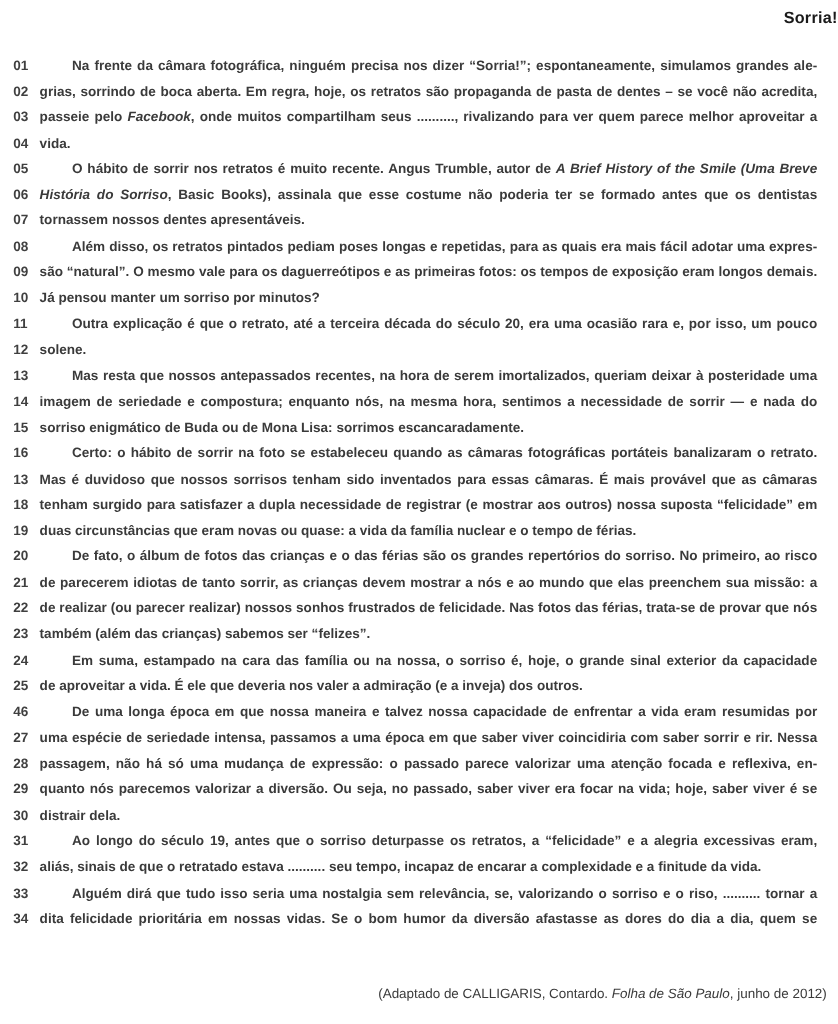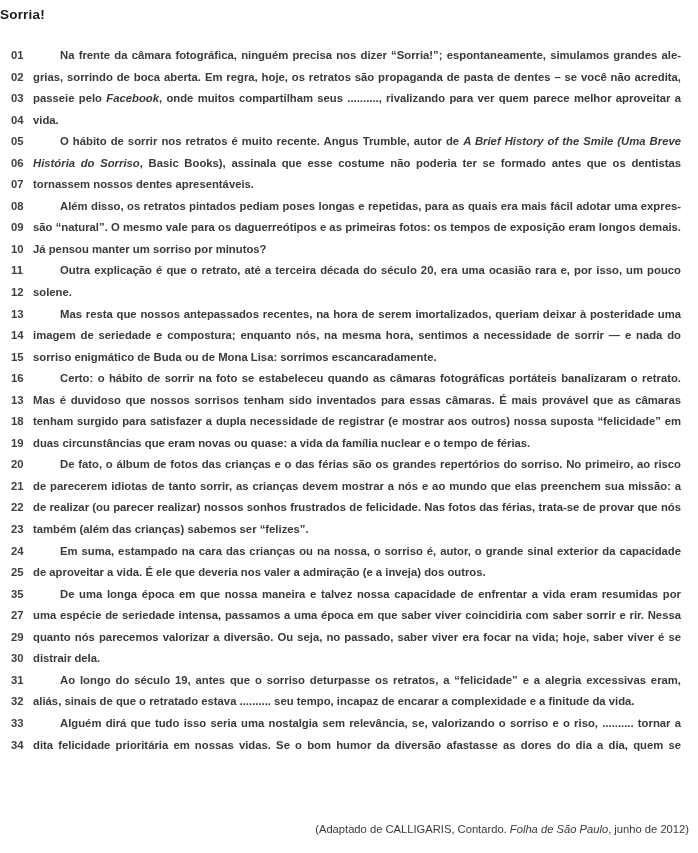--- a/index.html
+++ b/index.html
@@ -11,21 +11,21 @@
   .page {
     position: relative;
     width: 698px; height: 853px;
     background: #ffffff;
     overflow: hidden;
   }
   .title {
     position: absolute;
     top: 7px; left: 0;
     width: 100%;
-    text-align: left;
+    text-align: right;
     font-weight: bold;
     font-size: 13.5px;
     color: #1a1a1a;
     letter-spacing: 0.2px;
   }
   .body-text {
     position: absolute;
     top: 45px; left: 0;
     width: 698px;
     font-weight: bold;
@@ -158,33 +158,37 @@
       <div class="line just">
         <span class="num">22</span>
         <span class="txt"><span>de realizar (ou parecer realizar) nossos sonhos frustrados de felicidade. Nas fotos das férias, trata-se de provar que nós</span></span>
       </div>
       <div class="line">
         <span class="num">23</span>
         <span class="txt"><span>também (além das crianças) sabemos ser “felizes”.</span></span>
       </div>
       <div class="line just indent">
         <span class="num">24</span>
-        <span class="txt"><span>Em suma, estampado na cara das crianças ou na nossa, o sorriso é, autor, o grande sinal exterior da capacidade</span></span>
+        <span class="txt"><span>Em suma, estampado na cara das família ou na nossa, o sorriso é, hoje, o grande sinal exterior da capacidade</span></span>
       </div>
       <div class="line">
         <span class="num">25</span>
         <span class="txt"><span>de aproveitar a vida. É ele que deveria nos valer a admiração (e a inveja) dos outros.</span></span>
       </div>
       <div class="line just indent">
-        <span class="num">35</span>
+        <span class="num">46</span>
         <span class="txt"><span>De uma longa época em que nossa maneira e talvez nossa capacidade de enfrentar a vida eram resumidas por</span></span>
       </div>
       <div class="line just">
         <span class="num">27</span>
         <span class="txt"><span>uma espécie de seriedade intensa, passamos a uma época em que saber viver coincidiria com saber sorrir e rir. Nessa</span></span>
+      </div>
+      <div class="line just">
+        <span class="num">28</span>
+        <span class="txt"><span>passagem, não há só uma mudança de expressão: o passado parece valorizar uma atenção focada e reflexiva, en-</span></span>
       </div>
       <div class="line just">
         <span class="num">29</span>
         <span class="txt"><span>quanto nós parecemos valorizar a diversão. Ou seja, no passado, saber viver era focar na vida; hoje, saber viver é se</span></span>
       </div>
       <div class="line">
         <span class="num">30</span>
         <span class="txt"><span>distrair dela.</span></span>
       </div>
       <div class="line just indent">

